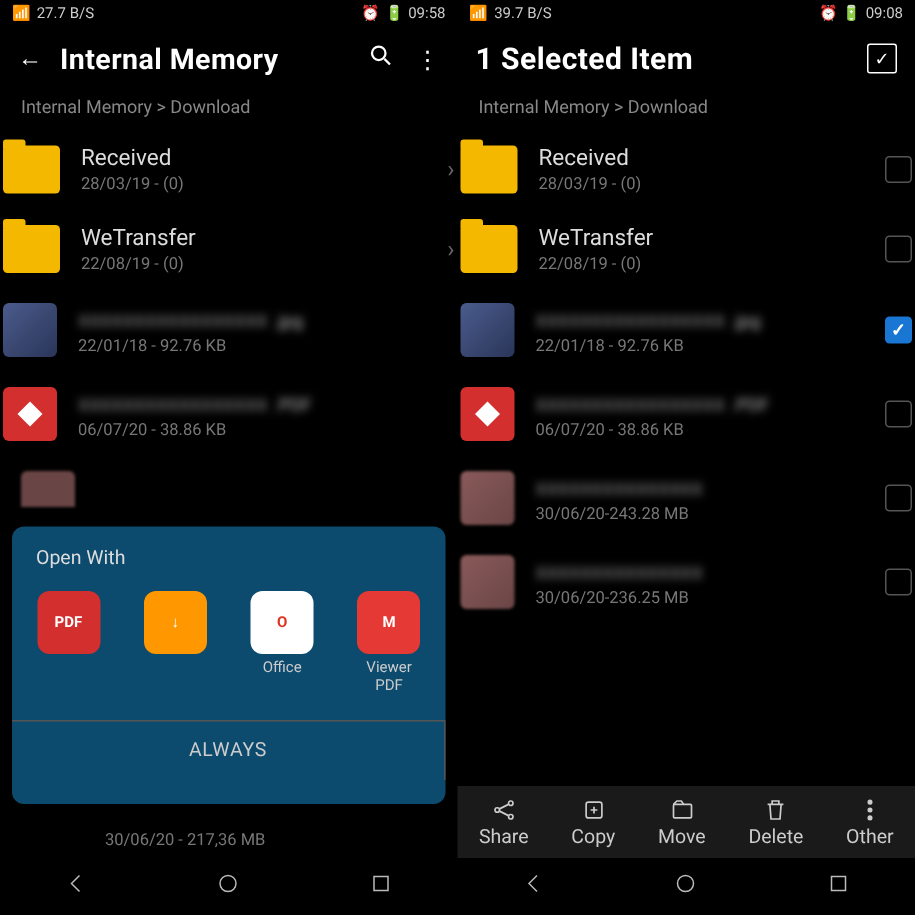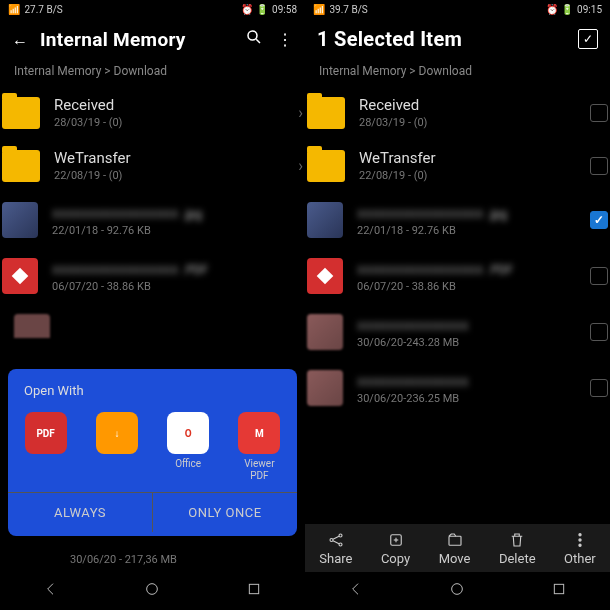--- a/index.html
+++ b/index.html
@@ -22,27 +22,27 @@
 .blur-thumb{width:36px;height:36px;background:linear-gradient(135deg,#8a5a5a,#6a4545);border-radius:4px;filter:blur(1px)}
 .item-content{flex:1;min-width:0}
 .item-name{font-size:15px;color:#ddd;white-space:nowrap;overflow:hidden;text-overflow:ellipsis}
 .item-name.blur{filter:blur(3px);color:#888}
 .item-meta{font-size:11px;color:#777;margin-top:2px}
 .chev{color:#666;font-size:16px}
 .checkbox{width:18px;height:18px;border:1.5px solid #555;border-radius:3px;display:flex;align-items:center;justify-content:center}
 .checkbox.checked{background:#1976d2;border-color:#1976d2}
 .checkbox.checked::after{content:"✓";color:#fff;font-size:12px;font-weight:bold}
 .ext-tag{font-size:12px;color:#bbb;margin-left:4px}
-.sheet{position:absolute;left:8px;right:8px;bottom:74px;background:#1d4ed8;border-radius:8px;padding:14px 10px 0}
+.sheet{position:absolute;left:8px;right:8px;bottom:74px;background:#0c4a6e;border-radius:8px;padding:14px 10px 0}
 .sheet-title{font-size:13px;color:#ddd;margin-bottom:14px;padding-left:6px}
 .sheet-apps{display:flex;gap:16px;justify-content:space-between;margin-bottom:10px}
 .sheet-app{display:flex;flex-direction:column;align-items:center;gap:4px;width:62px}
 .app-icon{width:42px;height:42px;border-radius:8px;display:flex;align-items:center;justify-content:center;font-size:10px;font-weight:bold;color:#fff}
 .app-label{font-size:10px;color:#ccc;text-align:center;line-height:1.2}
-.sheet-btns{display:flex;border-top:1px solid #555;margin:4px -10px}
+.sheet-btns{display:flex;border-top:1px solid #555;margin:16px -10px}
 .sheet-btn{flex:1;padding:12px 0;text-align:center;font-size:13px;color:#ccc;letter-spacing:0.5px}
 .sheet-btn:first-child{border-right:1px solid #555}
 .bottom-bar{position:absolute;bottom:38px;left:0;right:0;height:48px;background:#1a1a1a;display:flex;justify-content:space-around;align-items:center}
 .bar-btn{display:flex;flex-direction:column;align-items:center;gap:2px;color:#ccc;font-size:13px}
 .bar-btn svg{width:18px;height:18px;fill:none;stroke:#ccc;stroke-width:1.5}
 .nav-bar{position:absolute;bottom:0;left:0;right:0;height:38px;display:flex;justify-content:space-around;align-items:center;background:#000}
 .nav-bar svg{width:16px;height:16px;fill:none;stroke:#bbb;stroke-width:1.5}
 .sel-action{width:20px;height:20px;border:1.5px solid #fff;border-radius:2px;display:flex;align-items:center;justify-content:center}
 .sel-action::after{content:"✓";font-size:12px}
 .partial-item{padding:10px 14px;display:flex;gap:14px;align-items:center}
@@ -129,21 +129,20 @@
         <div class="app-icon" style="background:#fff;color:#d32">O</div>
         <div class="app-label">Office</div>
       </div>
       <div class="sheet-app">
         <div class="app-icon" style="background:#e53935">M</div>
         <div class="app-label"><span>Viewer</span><br><span>PDF</span></div>
       </div>
     </div>
     <div class="sheet-btns">
       <div class="sheet-btn">ALWAYS</div>
-      <div class="sheet-btn">ONLY ONCE</div>
     </div>
   </div>
 
   <div style="position:absolute;bottom:44px;left:70px;font-size:11px;color:#777">30/06/20 - 217,36 MB</div>
 
   <div class="nav-bar">
     <span><svg viewBox="0 0 24 24">
           <path d="M15 4l-8 8 8 8"></path>
         </svg></span>
     <span><svg viewBox="0 0 24 24">
@@ -157,21 +156,21 @@
 
 <div class="pane">
   <div class="status-bar">
     <div class="status-left">
         <span>📶</span>
         <span>39.7 B/S</span>
       </div>
     <div class="status-right">
         <span>⏰</span>
         <span>🔋</span>
-        <span>09:15</span>
+        <span>09:08</span>
       </div>
   </div>
   <div class="header">
     <span class="header-title" style="font-size:20px">1 Selected Item</span>
     <div class="sel-action"></div>
   </div>
   <div class="breadcrumb">Internal Memory &gt; Download</div>
   <div class="list">
     <div class="item">
       <div class="folder-icon"></div>

